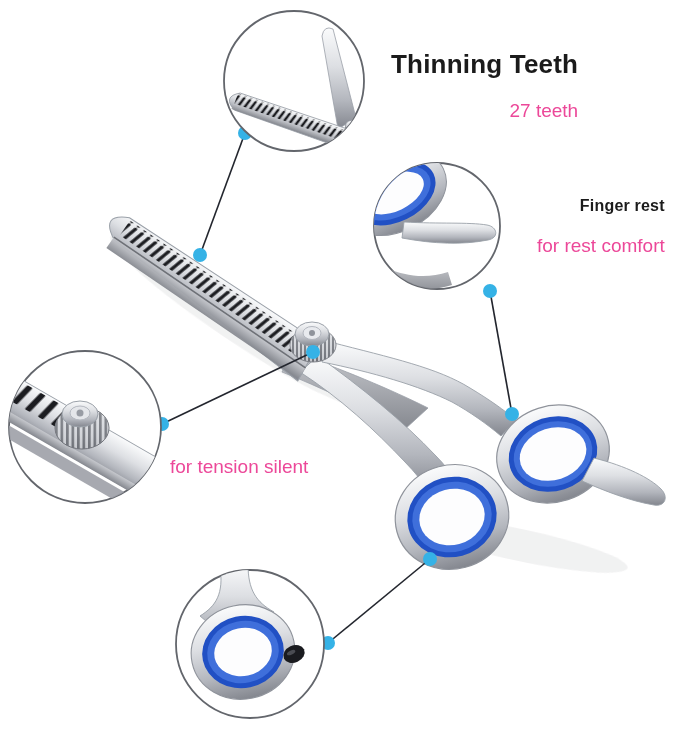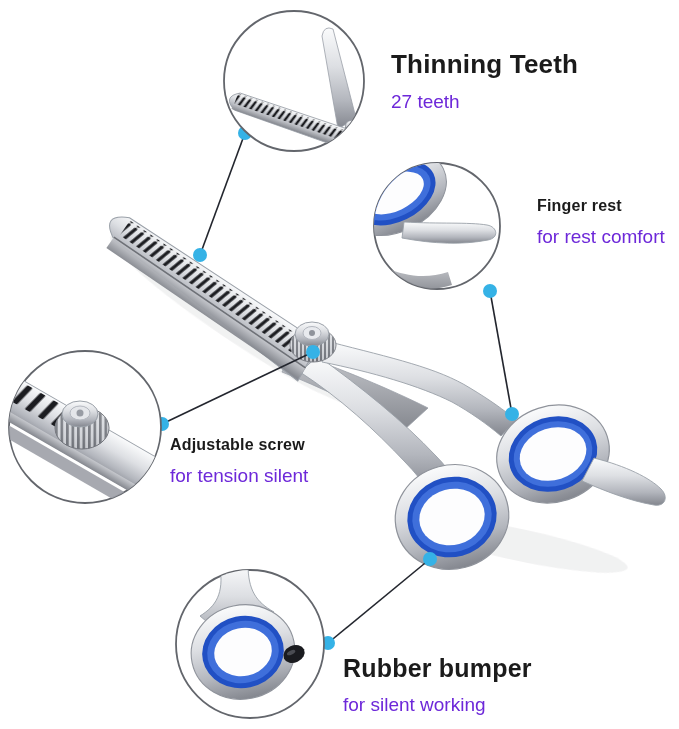--- a/index.html
+++ b/index.html
@@ -1,23 +1,23 @@
 <!DOCTYPE html>
 <html><head>
 <meta charset="utf-8">
 <style>
   html,body{margin:0;padding:0;background:#ffffff;}
   .canvas{
     position:relative;width:675px;height:729px;background:#ffffff;
-    font-family:"Liberation Sans",sans-serif;overflow:hidden;
+    font-family:"Liberation Sans",sans-serif;overflow:hidden;text-align:right;
   }
   .canvas svg{position:absolute;left:0;top:0;}
   .label{position:absolute;white-space:nowrap;}
   .label-title{font-weight:700;font-size:16px;line-height:1.15;color:#1b1b1b;letter-spacing:.2px;}
-  .label-sub{font-weight:400;font-size:19px;line-height:1.25;color:#6d28d9;margin-top:10px;}
+  .label-sub{font-weight:400;font-size:19px;line-height:1.25;color:#ec4899;margin-top:19px;}
   #label-thinning{left:391px;top:50px;}
   #label-thinning .label-title{font-size:26px;}
   #label-finger{left:537px;top:197px;}
   #label-screw{left:170px;top:436px;}
   #label-bumper{left:343px;top:654px;}
   #label-bumper .label-title{font-size:25px;}
 </style>
 </head>
 <body>
 
@@ -197,22 +197,17 @@
     <div class="label-title">Thinning Teeth</div>
     <div class="label-sub">27 teeth</div>
   </div>
 
   <div class="label" id="label-finger">
     <div class="label-title">Finger rest</div>
     <div class="label-sub">for rest comfort</div>
   </div>
 
   <div class="label" id="label-screw">
-    <div class="label-title">Adjustable screw</div>
     <div class="label-sub">for tension silent</div>
   </div>
 
-  <div class="label" id="label-bumper">
-    <div class="label-title">Rubber bumper</div>
-    <div class="label-sub">for silent working</div>
-  </div>
 
 </div>
 
 </body></html>

